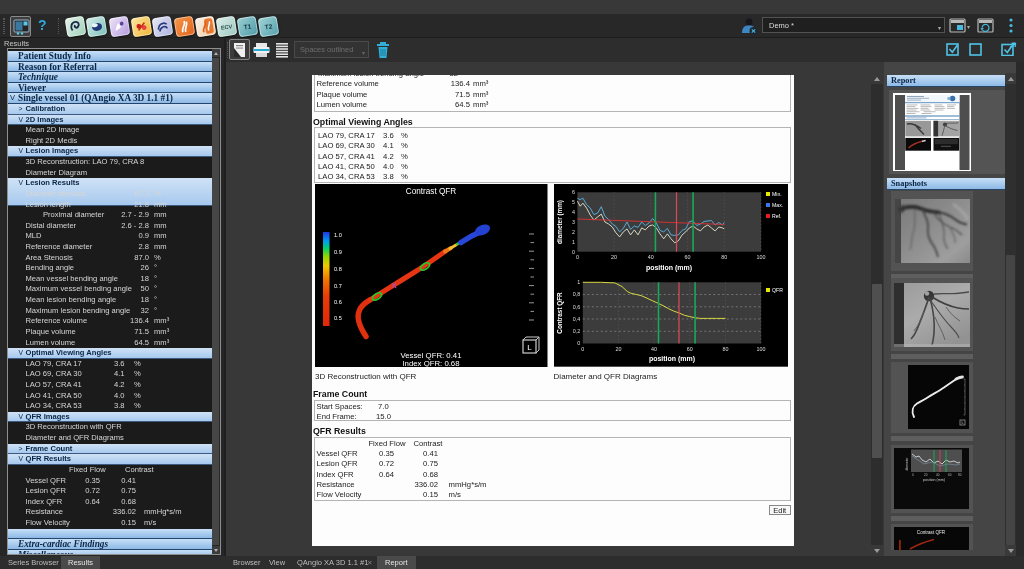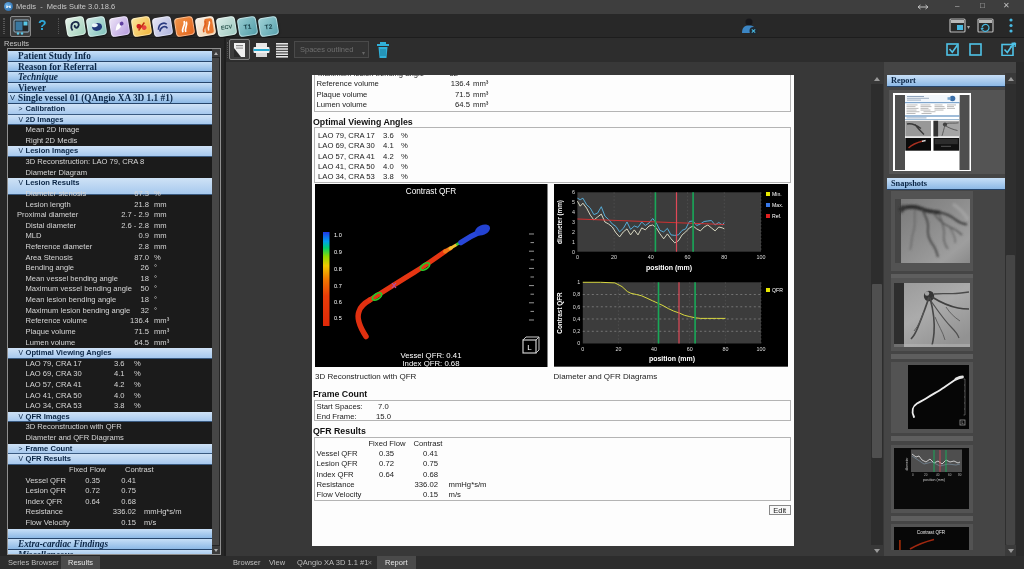--- a/index.html
+++ b/index.html
@@ -48,30 +48,20 @@
 #rpanel { position:absolute; left:884px; top:62px; width:132px; height:494px; background:#454545; }
 .bluehdr { position:absolute; left:3px; width:118px; height:12.5px; background:linear-gradient(#c7dff7,#8db9e6); border-bottom:1px solid #26456b; font-family:"Liberation Serif",serif; font-weight:bold; font-size:8.3px; color:#0a2545; line-height:12px; padding-left:4px; }
 .snapc { position:absolute; left:7px; width:82px; background:#535353; }
 
 #statusbar { position:absolute; left:0; top:556px; width:1024px; height:13px; background:#2d2d2d; }
 #statusbar .tab { position:absolute; top:0; height:30px; font-size:7.5px; color:#bdbdbd; line-height:13px; }
 #statusbar .sel { background:#4a4a4a; color:#e4e4e4; }
 
 </style></head><body>
 <div id="app">
-<div id="titlebar">
-      <div class="logo"></div>
-      <span class="ttxt">Medis&nbsp;&nbsp;-&nbsp;&nbsp;Medis Suite 3.0.18.6</span>
-<svg style="position:absolute;left:918px;top:3px" width="10" height="8">
-        <path d="M 0,4 h 10 M 0,4 l 2.5,-2 M 0,4 l 2.5,2 M 10,4 l -2.5,-2 M 10,4 l -2.5,2" stroke="#c0c0c0" stroke-width="1" fill="none"></path>
-      </svg>
-      <span class="wbtn" style="left:955px">–</span>
-      <span class="wbtn" style="left:980px">□</span>
-      <span class="wbtn" style="left:1003px">✕</span>
-    </div>
 <div id="toolbar1">
 <div style="position:absolute;left:3px;top:4px;width:2px;height:16px;border-left:1px dotted #555;border-right:1px dotted #555"></div>
 <div id="selbtn1"><svg width="19" height="19" style="margin:0.5px">
           <rect x="2" y="3" width="15" height="12" rx="1" fill="#252525" stroke="#9ab8cc" stroke-width="1"></rect>
           <rect x="3.5" y="4.5" width="7" height="9" fill="#3a78a0"></rect>
           <rect x="11.5" y="4.5" width="4" height="4" fill="#58c8e8"></rect>
           <circle cx="6" cy="16.5" r="1.2" fill="#58c8e8"></circle>
           <circle cx="10" cy="16.5" r="1.2" fill="#58c8e8"></circle>
         </svg></div>
 <div class="qmark">?</div>
@@ -111,20 +101,21 @@
       </div>
 <div class="appic" style="left:259px;background:linear-gradient(135deg,#a2d4d8,#56a0ac)">
         <div class="apptxt" style="font-size:6.5px;color:#143c44">T2</div>
       </div>
 <svg style="position:absolute;left:739px;top:2px" width="20" height="20">
         <circle cx="10" cy="6" r="3.5" fill="#18181c"></circle>
         <path d="M 3,17 C 3,11 6,9.5 10,9.5 C 14,9.5 17,11 17,17 Z" fill="#3c86c4"></path>
         <circle cx="14.5" cy="15" r="4" fill="#202830"></circle>
         <path d="M 12.8,13.3 l 3.4,3.4 M 16.2,13.3 l -3.4,3.4" stroke="#48b8e0" stroke-width="1.1"></path>
       </svg>
+<div class="combo" style="left:762px;top:3px;width:183px;height:16px;line-height:15px;padding-left:6px">Demo *<span class="car">▾</span></div>
 <svg style="position:absolute;left:949px;top:3px" width="17" height="17">
         <rect x="1" y="2" width="15" height="13" rx="1" fill="none" stroke="#b8b8b8" stroke-width="1.2"></rect>
         <rect x="2" y="3" width="13" height="3" fill="#b8b8b8"></rect>
         <rect x="8" y="8" width="6" height="5" fill="#48b8e0"></rect>
       </svg>
 <div style="position:absolute;left:967px;top:9px;font-size:6px;color:#aaa">▾</div>
 <svg style="position:absolute;left:977px;top:3px" width="17" height="17">
         <rect x="1" y="2" width="15" height="13" rx="1" fill="none" stroke="#b8b8b8" stroke-width="1.2"></rect>
         <rect x="2" y="3" width="13" height="3" fill="#b8b8b8"></rect>
         <path d="M 5,10.5 a 3.5,3.5 0 1 1 1,2.8 M 5.5,13.5 l -1,-1.8 2,-0.3" fill="none" stroke="#48b8e0" stroke-width="1.2"></path>
@@ -216,36 +207,36 @@
 <div class="trow trhs" style="top:97.9px;height:10.62px">
           <span class="arr2">V</span>
           <span style="position:absolute;left:17.5px;top:0">Lesion Images</span>
         </div>
 <div class="trow tri" style="top:108.6px;height:10.62px">
           <span style="position:absolute;left:17.5px;top:0">3D Reconstruction: LAO 79, CRA 8</span>
         </div>
 <div class="trow tri" style="top:119.2px;height:10.62px">
           <span style="position:absolute;left:17.5px;top:0">Diameter Diagram</span>
         </div>
-<div class="trow trhs" style="top:129.8px;height:17px">
+<div class="trow trhs" style="top:129.8px;height:28px">
           <span class="arr2">V</span>
           <span style="position:absolute;left:17.5px;top:0">Lesion Results</span>
         </div>
 <div class="trow tri" style="top:140.4px;height:10.62px">
           <span style="position:absolute;left:17.5px;top:0">Diameter stenosis</span>
           <span style="position:absolute;right:64px;top:0">67.3</span>
           <span style="position:absolute;left:146px;top:0">%</span>
         </div>
 <div class="trow tri" style="top:151.0px;height:10.62px">
           <span style="position:absolute;left:17.5px;top:0">Lesion length</span>
           <span style="position:absolute;right:64px;top:0">21.8</span>
           <span style="position:absolute;left:146px;top:0">mm</span>
         </div>
 <div class="trow tri" style="top:161.6px;height:10.62px">
-          <span style="position:absolute;left:9px;top:0">Proximal diameter</span>
+          <span style="position:absolute;left:35px;top:0">Proximal diameter</span>
           <span style="position:absolute;right:64px;top:0">2.7 - 2.9</span>
           <span style="position:absolute;left:146px;top:0">mm</span>
         </div>
 <div class="trow tri" style="top:172.2px;height:10.62px">
           <span style="position:absolute;left:17.5px;top:0">Distal diameter</span>
           <span style="position:absolute;right:64px;top:0">2.6 - 2.8</span>
           <span style="position:absolute;left:146px;top:0">mm</span>
         </div>
 <div class="trow tri" style="top:182.9px;height:10.62px">
           <span style="position:absolute;left:17.5px;top:0">MLD</span>

